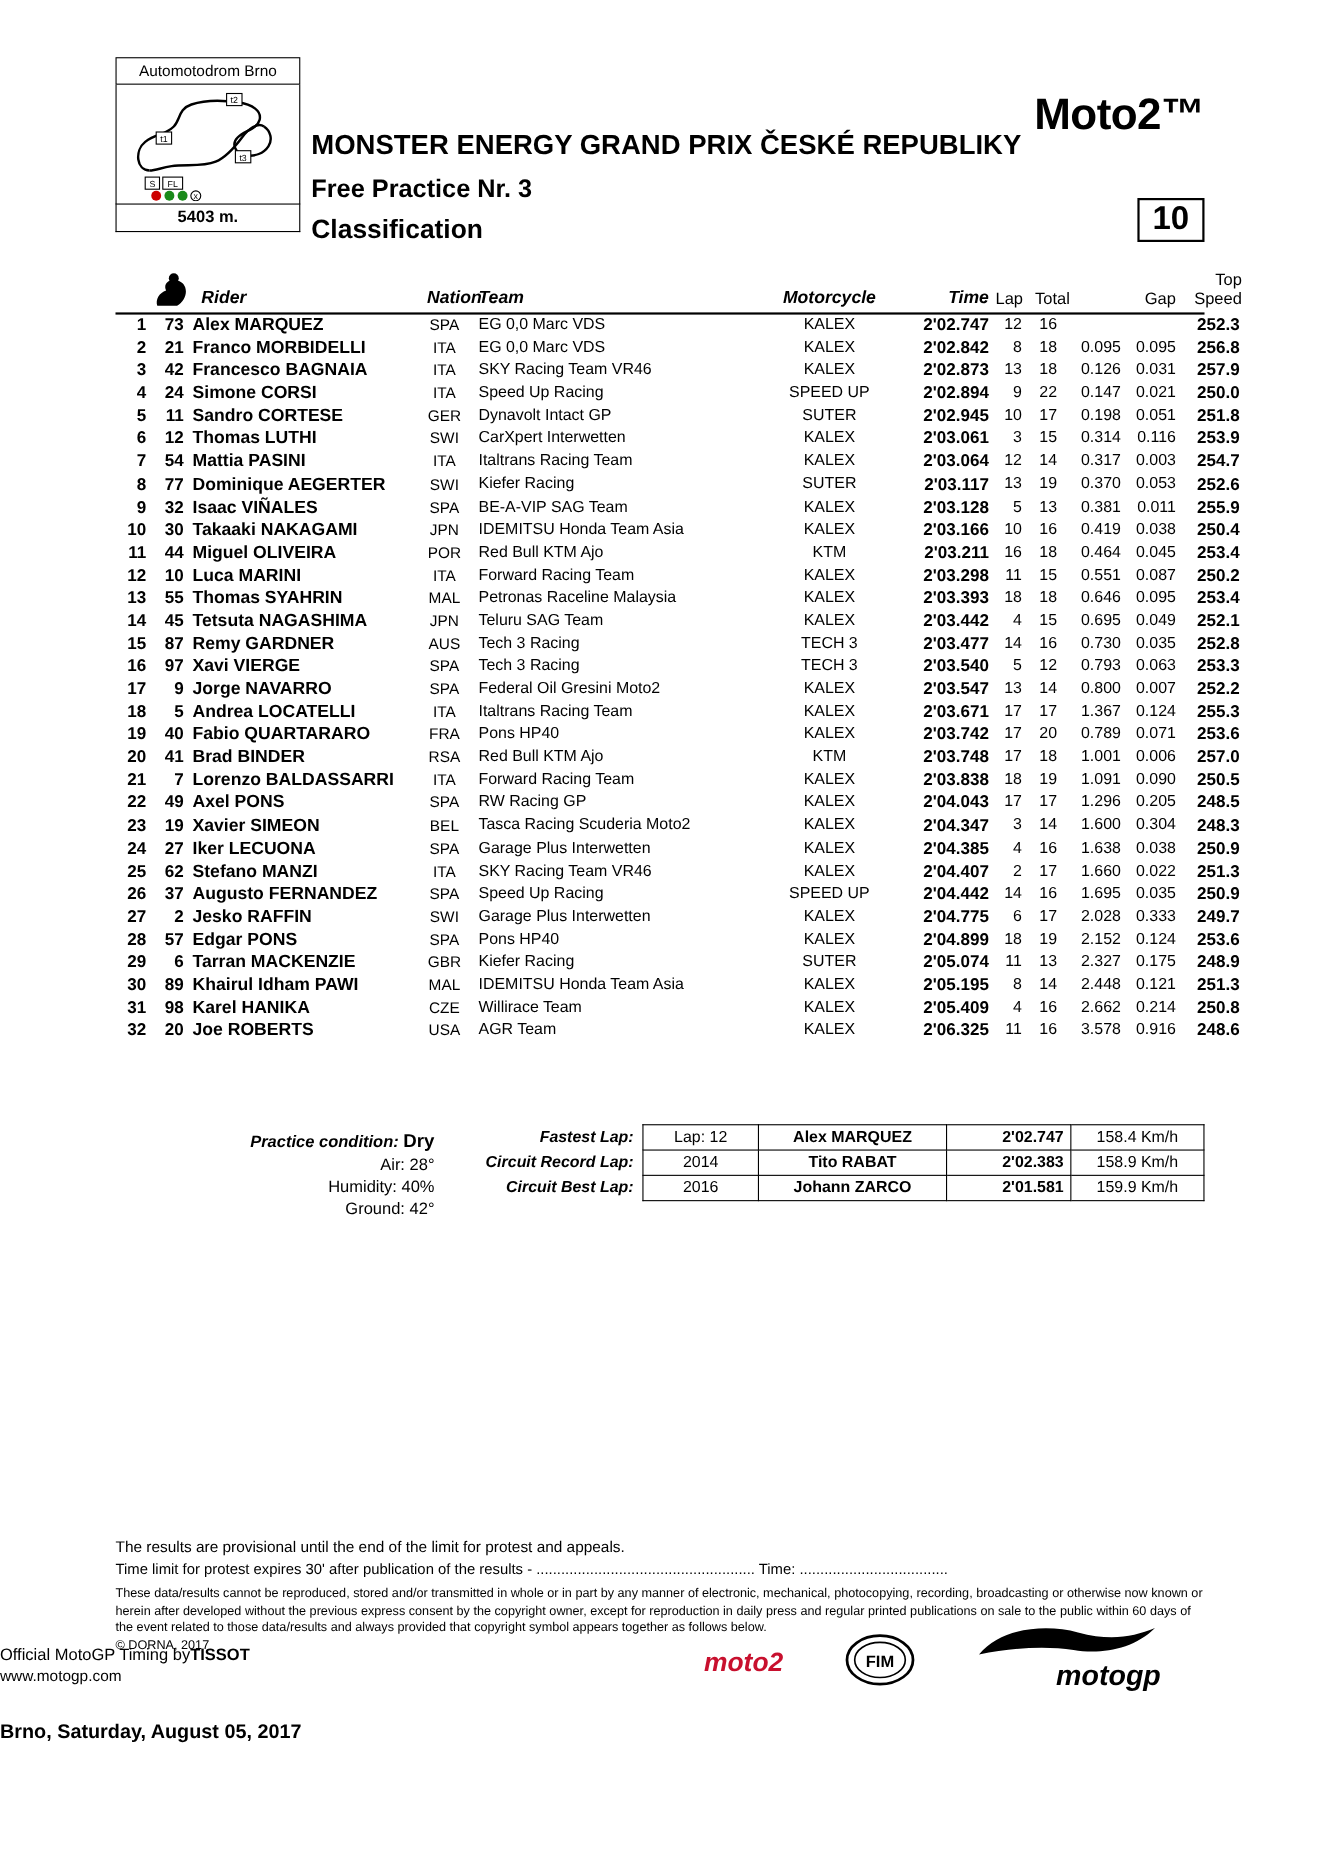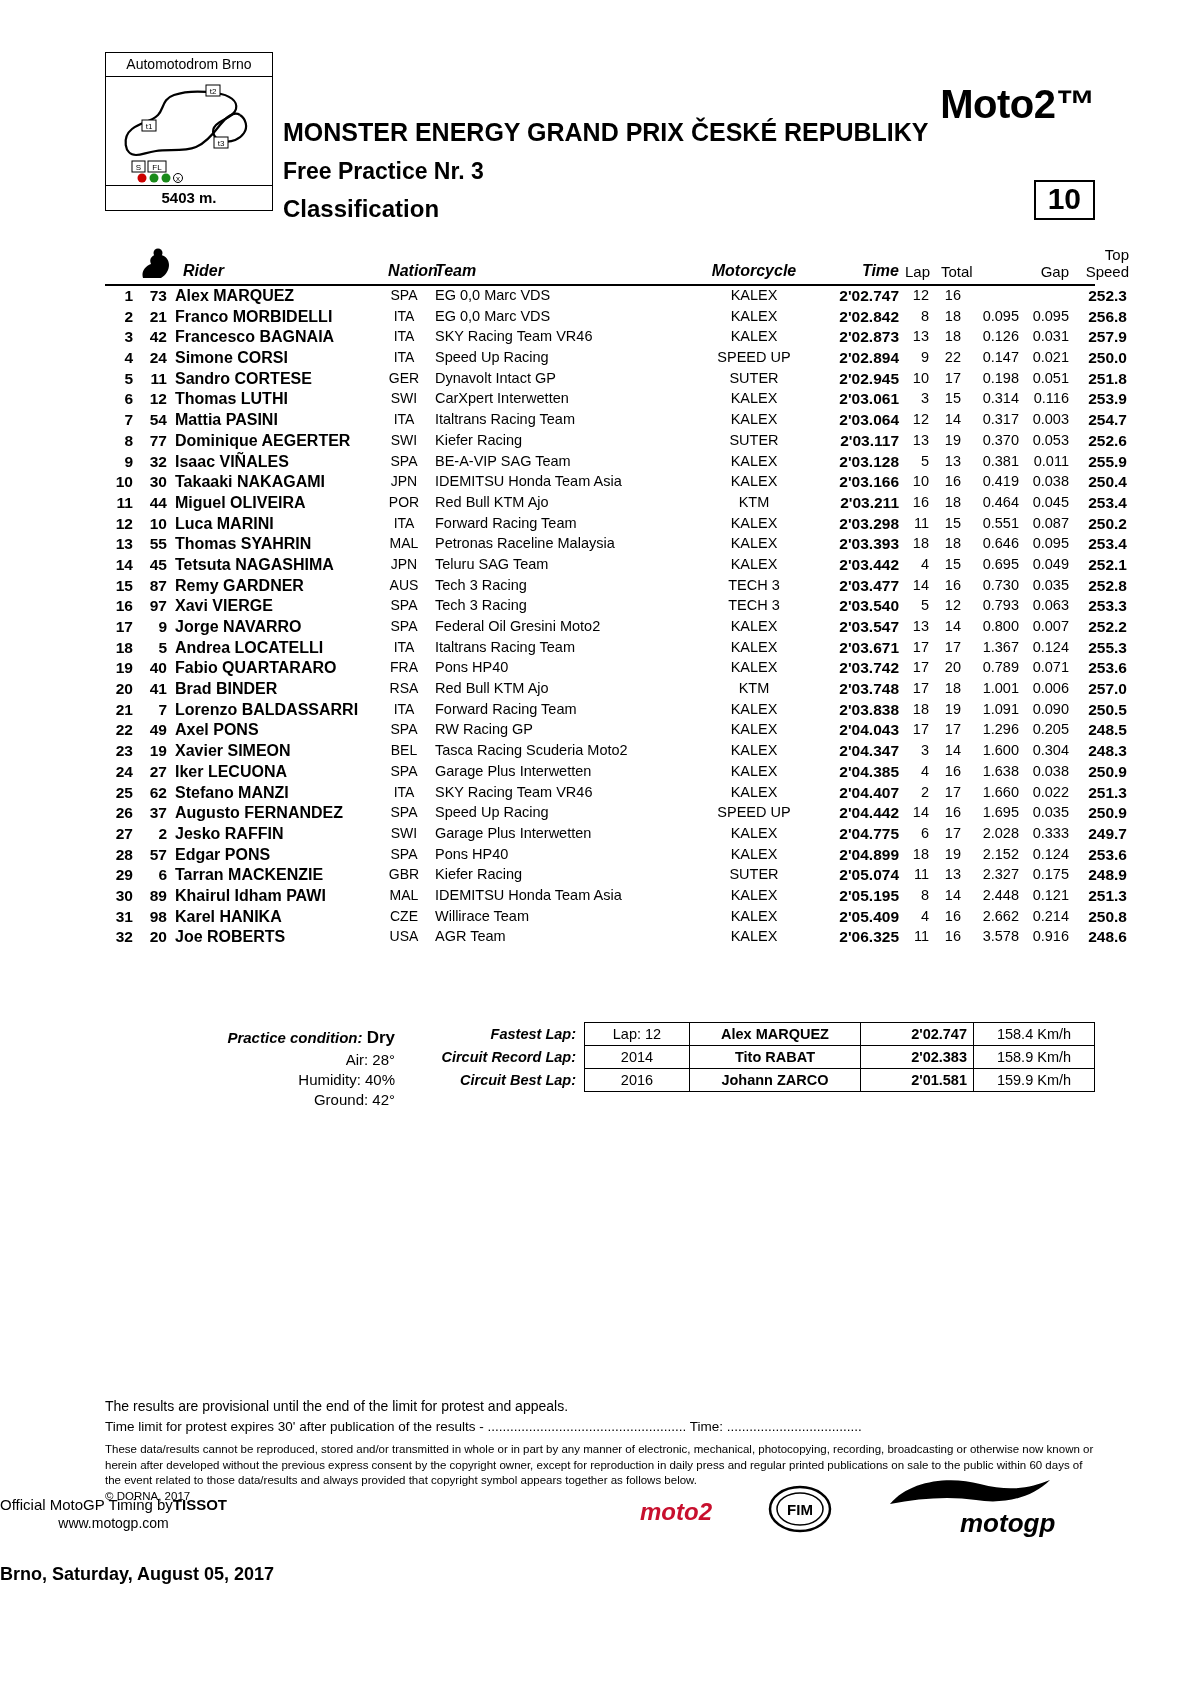--- a/index.html
+++ b/index.html
@@ -252,21 +252,21 @@
   .f1 { font-size: 14px; margin-bottom: 5px; }
   .f2 { font-size: 13.5px; margin-bottom: 8px; }
   .f3 { font-size: 11.5px; line-height: 1.35; }
   .official {
     position: absolute;
     left: 0;
     top: 1496px;
     font-size: 15px;
   }
   .official .b { font-weight: bold; }
-  .web { font-size: 14px; margin-top: 2px; text-align: center; }
+  .web { font-size: 14px; margin-top: 2px; }
   .place-date {
     position: absolute;
     left: 0;
     top: 1564px;
     font-size: 18px;
     font-weight: bold;
   }
   .logos {
     position: absolute;
     left: 640px;

